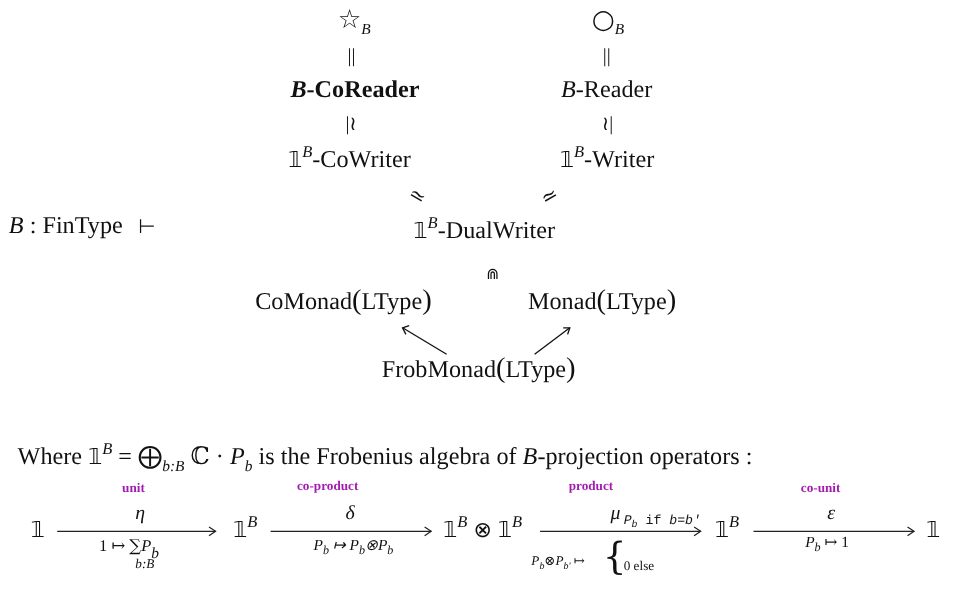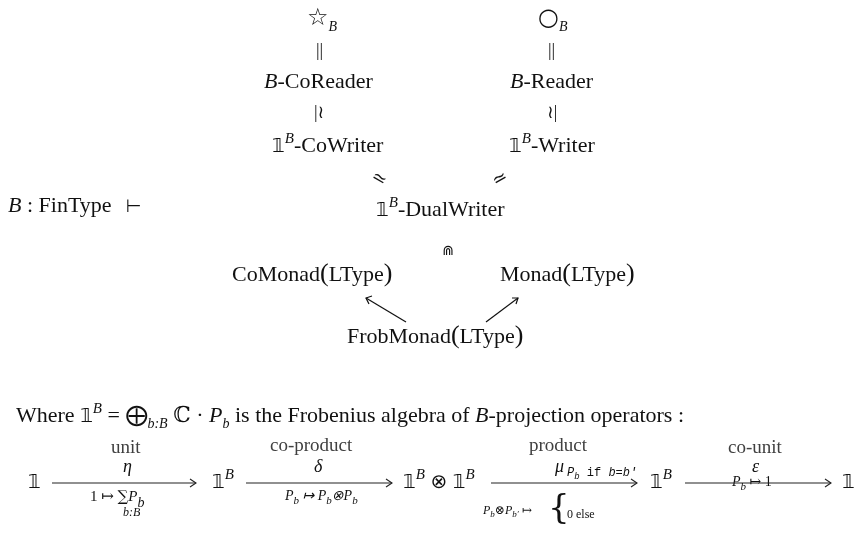--- a/index.html
+++ b/index.html
@@ -8,50 +8,50 @@
       font-family: "Liberation Serif", "DejaVu Serif", serif;
       color: #111111;
     }
     .abs { position: absolute; white-space: nowrap; }
     .node { font-size: 22px; line-height: 26px; }
     .it { font-style: italic; }
     sup.s { font-size: 15px; font-style: italic; vertical-align: 0; position: relative; top: -9px; }
     sub.s { font-size: 14px; font-style: italic; vertical-align: 0; position: relative; top: 6px; }
     .rel { font-size: 18px; line-height: 20px; text-align: center; }
     .bb { font-family: "DejaVu Sans", sans-serif; font-size: 20px; }
-    .green { color: #404040; font-weight: normal; font-size: 19px; }
+    .green { color: #a21caf; font-weight: bold; font-size: 12px; }
     .lab { font-size: 18px; font-style: italic; }
     .small { font-size: 14px; }
     .tiny { font-size: 12px; }
     svg.arr { position: absolute; overflow: visible; }
   </style>
 </head>
 <body>
 
 <div class="abs node" style="left:307px; top:4px;">
   <span style="font-family:'DejaVu Sans',sans-serif;font-size:24px;">☆</span><sub class="s">B</sub>
 </div>
 <div class="abs node" style="left:538px; top:4px;">
   <span style="font-family:'DejaVu Sans',sans-serif;font-size:24px;">○</span><sub class="s">B</sub>
 </div>
 
 <div class="abs rel" style="left:316px; top:40px;">||</div>
 <div class="abs rel" style="left:548px; top:40px;">||</div>
 
-<div class="abs node" style="left:264px; top:68px;">
+<div class="abs node" style="left:264px; top:68px;font-weight:bold;">
   <span class="it">B</span><span>-CoReader</span>
 </div>
 <div class="abs node" style="left:510px; top:68px;">
   <span class="it">B</span><span>-Reader</span>
 </div>
 
 <div class="abs rel" style="left:314px; top:102px;">|≀</div>
 <div class="abs rel" style="left:547px; top:102px;">≀|</div>
 
-<div class="abs node" style="left:262px; top:132px;margin-left:10px;">
+<div class="abs node" style="left:262px; top:132px;">
   <span class="bb">𝟙</span><sup class="s">B</sup><span>-CoWriter</span>
 </div>
 <div class="abs node" style="left:509px; top:132px;">
   <span class="bb">𝟙</span><sup class="s">B</sup><span>-Writer</span>
 </div>
 
 <div class="abs rel" style="left:372px; top:168px; transform:rotate(30deg);">≃</div>
 <div class="abs rel" style="left:492px; top:168px; transform:rotate(-30deg);">≃</div>
 
 <div class="abs node" style="left:8px; top:192px;">
@@ -60,21 +60,21 @@
 
 <div class="abs node" style="left:376px; top:196px;text-align:right;">
   <span class="bb">𝟙</span><sup class="s">B</sup><span>-DualWriter</span>
 </div>
 
 <div class="abs rel" style="left:442px; top:240px; font-family:'DejaVu Sans',sans-serif; font-size:14px;">⋒</div>
 
 <div class="abs node" style="left:232px; top:260px;">
   <span>CoMonad</span><span style="font-size:26px;">(</span><span>LType</span><span style="font-size:26px;">)</span>
 </div>
-<div class="abs node" style="left:500px; top:260px;">
+<div class="abs node" style="left:480px; top:260px;">
   <span>Monad</span><span style="font-size:26px;">(</span><span>LType</span><span style="font-size:26px;">)</span>
 </div>
 
 <svg class="arr" width="866" height="540" style="left:0;top:0;">
   <line x1="406" y1="322" x2="366" y2="298" stroke="#111" stroke-width="1.2"></line>
   <polyline points="372,296 366,298 369,304" fill="none" stroke="#111" stroke-width="1.2"></polyline>
   <line x1="486" y1="322" x2="518" y2="298" stroke="#111" stroke-width="1.2"></line>
   <polyline points="512,298 518,298 516,304" fill="none" stroke="#111" stroke-width="1.2"></polyline>
 </svg>
 
@@ -96,32 +96,32 @@
 </div>
 
 <div class="abs node" style="left:212px; top:468px;"><span class="bb">𝟙</span><sup class="s">B</sup></div>
 
 <div class="abs green" style="left:270px; top:434px;">co-product</div>
 <div class="abs lab" style="left:314px; top:456px;">δ</div>
 <div class="abs it small" style="left:285px; top:487px;font-family:Liberation Serif, serif;">P<sub class="s" style="font-size:11px;top:4px;">b</sub> ↦ P<sub class="s" style="font-size:11px;top:4px;">b</sub>⊗P<sub class="s" style="font-size:11px;top:4px;">b</sub></div>
 
 <div class="abs node" style="left:403px; top:468px;"><span class="bb">𝟙</span><sup class="s">B</sup> <span style="font-family:'DejaVu Sans',sans-serif;font-size:20px;">⊗</span> <span class="bb">𝟙</span><sup class="s">B</sup></div>
 
-<div class="abs green" style="left:529px; top:434px;">product</div>
+<div class="abs green" style="left:517px; top:434px;">product</div>
 <div class="abs lab" style="left:555px; top:456px;">μ</div>
 <div class="abs it tiny" style="left:483px; top:503px;">P<sub style="font-size:9px;">b</sub>⊗P<sub style="font-size:9px;">b′</sub> ↦</div>
 <div class="abs" style="left:548px; top:486px; font-size:34px; line-height:40px; font-family:'DejaVu Serif',serif;">{</div>
 <div class="abs it tiny" style="left:567px; top:466px;font-family:Liberation Mono, monospace;">P<sub style="font-size:9px;">b</sub> <span style="font-style:normal;">if</span> b=b′</div>
 <div class="abs tiny" style="left:567px; top:507px;">0 else</div>
 
 <div class="abs node" style="left:650px; top:468px;"><span class="bb">𝟙</span><sup class="s">B</sup></div>
 
 <div class="abs green" style="left:728px; top:436px;">co-unit</div>
 <div class="abs lab" style="left:752px; top:456px;">ε</div>
-<div class="abs small" style="left:732px; top:473px;"><span class="it">P</span><sub class="s" style="font-size:11px;top:4px;">b</sub> ↦ 1</div>
+<div class="abs small" style="left:732px; top:485px;"><span class="it">P</span><sub class="s" style="font-size:11px;top:4px;">b</sub> ↦ 1</div>
 
 <div class="abs node" style="left:842px; top:468px;"><span class="bb">𝟙</span></div>
 
 <svg class="arr" width="866" height="540" style="left:0;top:0;">
   <line x1="52" y1="483" x2="196" y2="483" stroke="#222" stroke-width="1.1"></line>
   <polyline points="190,479 196,483 190,487" fill="none" stroke="#222" stroke-width="1.1"></polyline>
   <line x1="246" y1="483" x2="392" y2="483" stroke="#222" stroke-width="1.1"></line>
   <polyline points="386,479 392,483 386,487" fill="none" stroke="#222" stroke-width="1.1"></polyline>
   <line x1="491" y1="483" x2="637" y2="483" stroke="#222" stroke-width="1.1"></line>
   <polyline points="631,479 637,483 631,487" fill="none" stroke="#222" stroke-width="1.1"></polyline>

